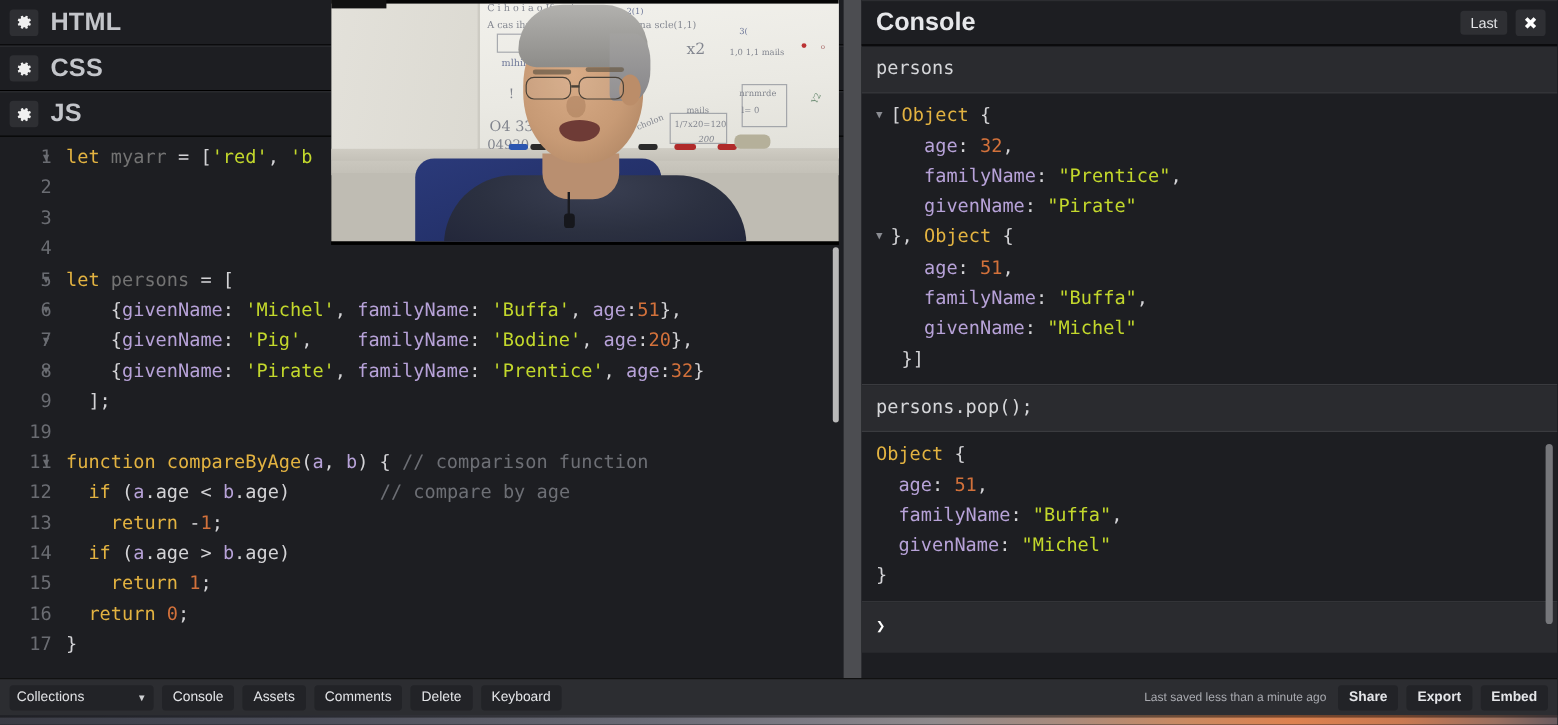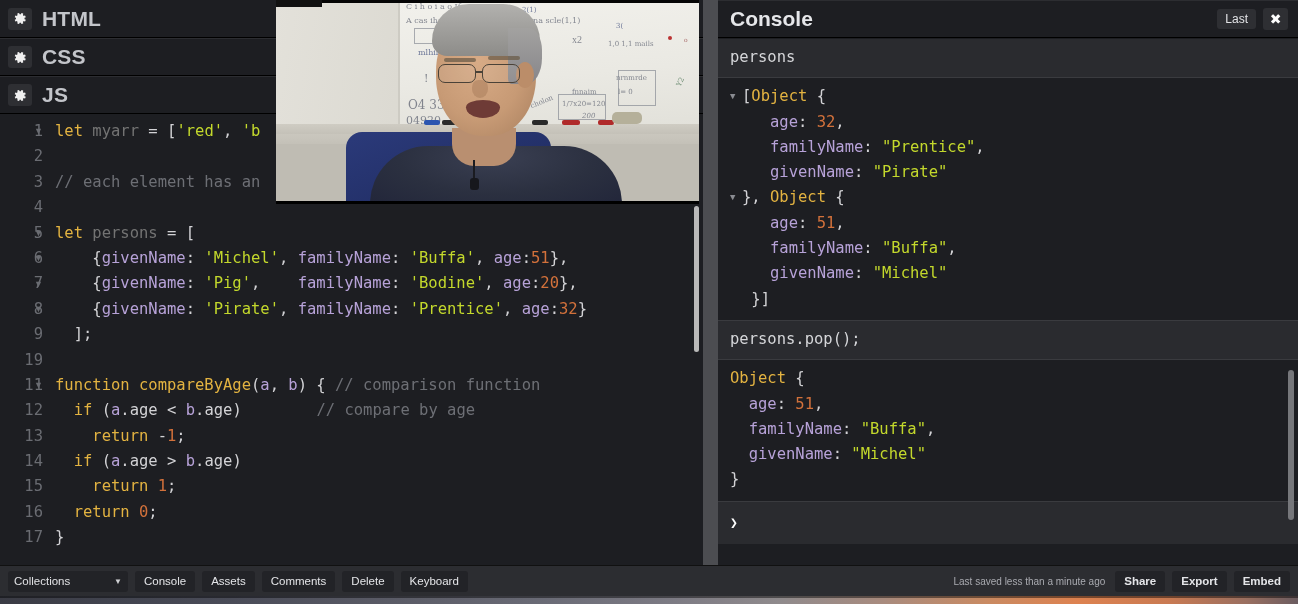--- a/index.html
+++ b/index.html
@@ -379,21 +379,21 @@
             <path fill="#f0f0f0" d="M14.1 9.3l-1.2-.5a5 5 0 000-1.6l1.2-.5a.5.5 0 00.3-.6l-.6-1.5a.5.5 0 00-.6-.3l-1.2.5a5 5 0 00-1.1-1.1l.5-1.2a.5.5 0 00-.3-.6L9.6 1.3a.5.5 0 00-.6.3l-.5 1.2a5 5 0 00-1.6 0l-.5-1.2a.5.5 0 00-.6-.3l-1.5.6a.5.5 0 00-.3.6l.5 1.2a5 5 0 00-1.1 1.1l-1.2-.5a.5.5 0 00-.6.3l-.6 1.5a.5.5 0 00.3.6l1.2.5a5 5 0 000 1.6l-1.2.5a.5.5 0 00-.3.6l.6 1.5a.5.5 0 00.6.3l1.2-.5a5 5 0 001.1 1.1l-.5 1.2a.5.5 0 00.3.6l1.5.6a.5.5 0 00.6-.3l.5-1.2a5 5 0 001.6 0l.5 1.2a.5.5 0 00.6.3l1.5-.6a.5.5 0 00.3-.6l-.5-1.2a5 5 0 001.1-1.1l1.2.5a.5.5 0 00.6-.3l.6-1.5a.5.5 0 00-.3-.6z"></path>
           </svg>
       </span>
       <span class="panel-title">JS</span>
     </div>
 
     <div class="code-area">
 
       <div class="cline"><span class="gutter">1</span><span class="ctext"><span class="t-kw">let</span> <span class="t-var">myarr</span> <span class="t-punc">=</span> <span class="t-punc">[</span><span class="t-str">'red'</span><span class="t-punc">,</span> <span class="t-str">'b</span></span></div>
       <div class="cline"><span class="gutter">2</span><span class="ctext"></span></div>
-      <div class="cline"><span class="gutter">3</span><span class="ctext t-com">// each element has an</span></div>
+      <div class="cline"><span class="gutter">3</span></div>
       <div class="cline"><span class="gutter">4</span><span class="ctext"></span></div>
       <div class="cline"><span class="gutter">5</span><span class="ctext"><span class="t-kw">let</span> <span class="t-var">persons</span> <span class="t-punc">=</span> <span class="t-punc">[</span></span></div>
       <div class="cline"><span class="gutter">6</span><span class="ctext"><span class="t-punc">    {</span><span class="t-prop">givenName</span><span class="t-punc">: </span><span class="t-str">'Michel'</span><span class="t-punc">, </span><span class="t-prop">familyName</span><span class="t-punc">: </span><span class="t-str">'Buffa'</span><span class="t-punc">, </span><span class="t-prop">age</span><span class="t-punc">:</span><span class="t-num">51</span><span class="t-punc">},</span></span></div>
       <div class="cline"><span class="gutter">7</span><span class="ctext"><span class="t-punc">    {</span><span class="t-prop">givenName</span><span class="t-punc">: </span><span class="t-str">'Pig'</span><span class="t-punc">,    </span><span class="t-prop">familyName</span><span class="t-punc">: </span><span class="t-str">'Bodine'</span><span class="t-punc">, </span><span class="t-prop">age</span><span class="t-punc">:</span><span class="t-num">20</span><span class="t-punc">},</span></span></div>
       <div class="cline"><span class="gutter">8</span><span class="ctext"><span class="t-punc">    {</span><span class="t-prop">givenName</span><span class="t-punc">: </span><span class="t-str">'Pirate'</span><span class="t-punc">, </span><span class="t-prop">familyName</span><span class="t-punc">: </span><span class="t-str">'Prentice'</span><span class="t-punc">, </span><span class="t-prop">age</span><span class="t-punc">:</span><span class="t-num">32</span><span class="t-punc">}</span></span></div>
       <div class="cline"><span class="gutter">9</span><span class="ctext t-punc">  ];</span></div>
       <div class="cline"><span class="gutter">19</span><span class="ctext"></span></div>
       <div class="cline"><span class="gutter">11</span><span class="ctext"><span class="t-kw">function</span> <span class="t-fn">compareByAge</span><span class="t-punc">(</span><span class="t-prop">a</span><span class="t-punc">, </span><span class="t-prop">b</span><span class="t-punc">) {</span> <span class="t-com">// comparison function</span></span></div>
       <div class="cline"><span class="gutter">12</span><span class="ctext"><span class="t-kw">  if</span> <span class="t-punc">(</span><span class="t-prop">a</span><span class="t-punc">.</span><span class="t-plain">age</span> <span class="t-punc">&lt;</span> <span class="t-prop">b</span><span class="t-punc">.</span><span class="t-plain">age</span><span class="t-punc">)</span>        <span class="t-com">// compare by age</span></span></div>
       <div class="cline"><span class="gutter">13</span><span class="ctext"><span class="t-kw">    return</span> <span class="t-punc">-</span><span class="t-num">1</span><span class="t-punc">;</span></span></div>
@@ -459,26 +459,26 @@
 
   <div class="video">
     <div class="vid-wall"></div>
     <div class="vid-board"></div>
     <div class="vid-board-shadow"></div>
 
     <div class="scrawl" style="left:130px;top:2px;font-size:8px;">C i h o i a o  Ifnnain</div>
     <div class="scrawl" style="left:130px;top:16px;font-size:8px;">A cas iha</div>
     <div class="scrawl blu" style="left:246px;top:6px;font-size:7px;">2(1)</div>
     <div class="scrawl" style="left:248px;top:16px;font-size:8px;">nrna scle(1,1)</div>
-    <div class="scrawl" style="left:296px;top:34px;font-size:10px;font-family:Liberation Serif, serif;">x2</div>
+    <div class="scrawl" style="left:296px;top:34px;font-size:13px;">x2</div>
     <div class="scrawl blu" style="left:340px;top:22px;font-size:7px;">3(</div>
     <div class="scrawl" style="left:332px;top:40px;font-size:7px;">1,0 1,1 mails</div>
     <div class="scrawl" style="left:340px;top:74px;font-size:7px;">nrnmrde</div>
     <div class="scrawl" style="left:342px;top:88px;font-size:7px;">l= 0</div>
-    <div class="scrawl" style="left:296px;top:88px;font-size:7px;">fnnaim</div>
+    <div class="scrawl" style="left:296px;top:88px;font-size:7px;">mails</div>
     <div class="scrawl" style="left:286px;top:100px;font-size:7px;">1/7x20=120</div>
     <div class="scrawl" style="left:306px;top:112px;font-size:7px;font-style:italic;">200</div>
     <div class="scrawl" style="left:254px;top:98px;font-size:7px;transform:rotate(-22deg);">cholon</div>
     <div class="scrawl" style="left:132px;top:98px;font-size:12px;">O4  33</div>
     <div class="scrawl" style="left:130px;top:114px;font-size:11px;">04920</div>
     <div class="scrawl blu" style="left:142px;top:48px;font-size:8px;">mlhil</div>
     <div class="scrawl" style="left:148px;top:72px;font-size:11px;">!</div>
     <div class="scrawl grn" style="left:400px;top:78px;font-size:7px;transform:rotate(-62deg);">Y2</div>
     <div class="scrawl red" style="left:408px;top:36px;font-size:6px;">o</div>
     <div class="boxline" style="left:138px;top:28px;width:36px;height:16px;"></div>

